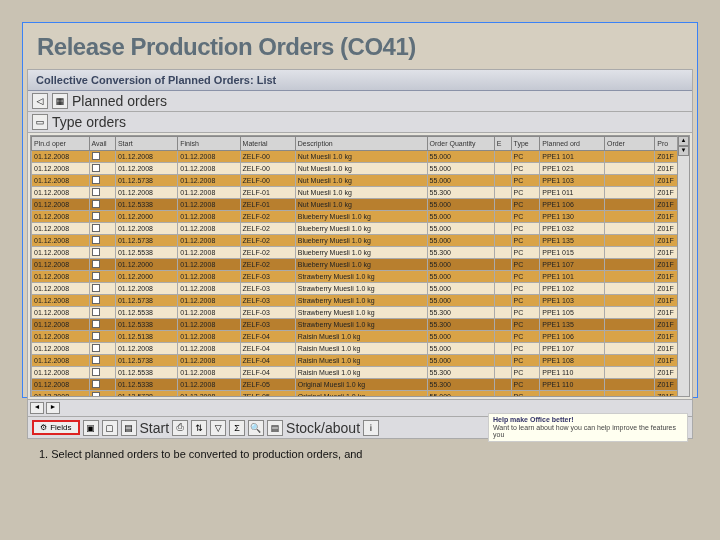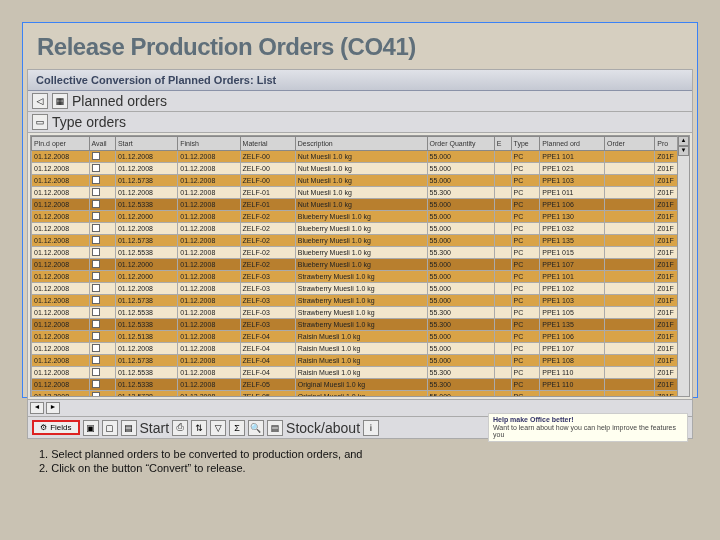--- a/index.html
+++ b/index.html
@@ -407,15 +407,14 @@
       <span class="tool-btn">ℹ</span>
       <div class="help-box">
         <div class="ht">Help make Office better!</div>
         <div>Want to learn about how you can help improve the features you</div>
       </div>
     </div>
   </div>
 
   <div class="instructions">
     <div>1.  Select planned orders to be converted to production orders, and</div>
-    <div>2.  Click on the button “Convert” to release.</div>
   </div>
 </div>
 
 </body></html>

